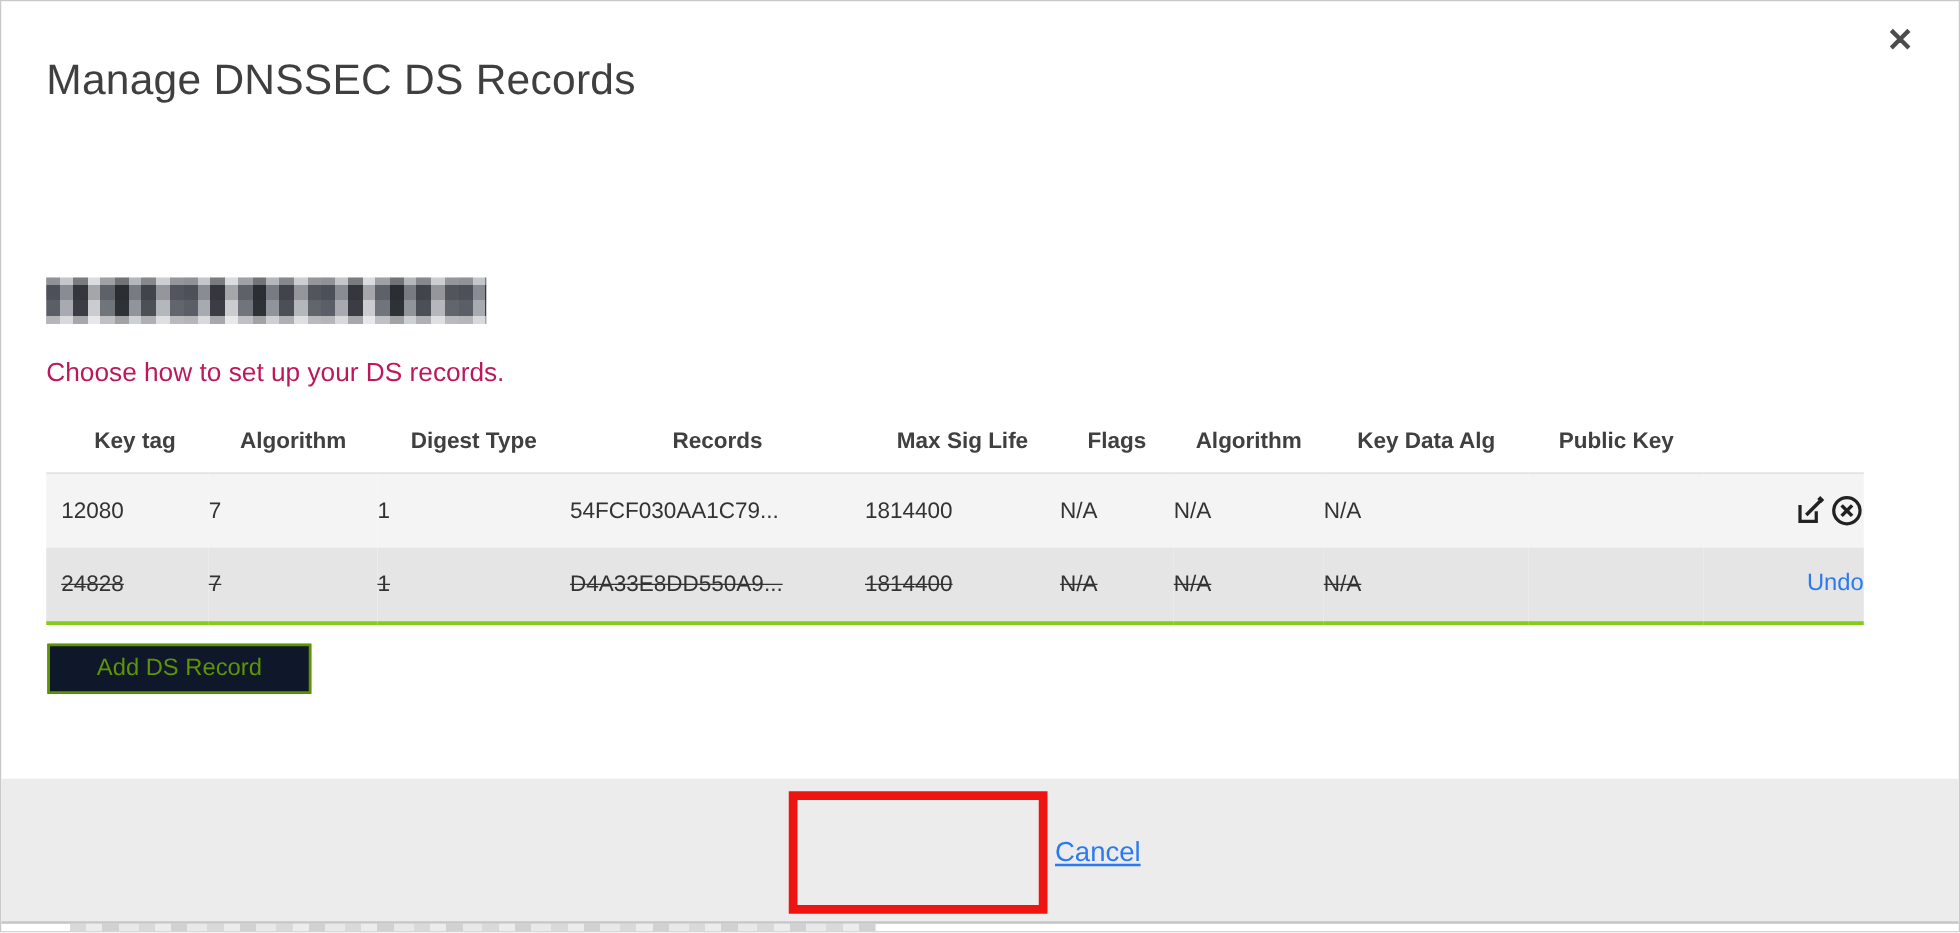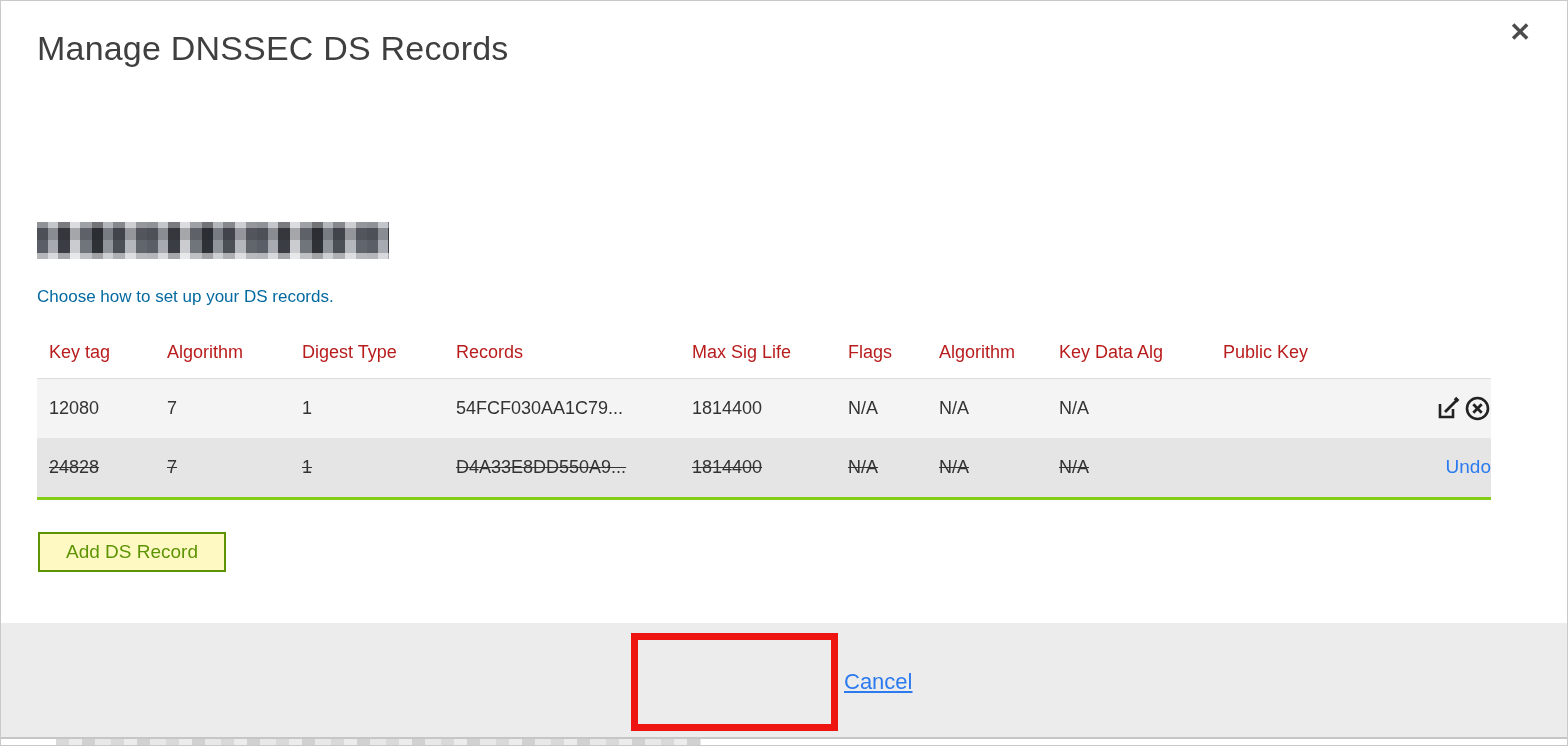--- a/index.html
+++ b/index.html
@@ -3,66 +3,66 @@
 <meta charset="utf-8">
 <style>
   * { margin:0; padding:0; box-sizing:border-box; }
   html,body { background:#fff; }
   body { font-family:"Liberation Sans","DejaVu Sans",sans-serif; }
   .page {
     position:relative; width:1568px; height:746px; background:#fff;
     border:1px solid #c9c9c9; overflow:hidden;
   }
   .modal-title {
-    position:absolute; left:36px; top:28px;
+    position:absolute; left:36px; top:44px;
     font-size:34px; font-weight:400; color:#3f3f3f; letter-spacing:.2px;
   }
   .close-btn {
     position:absolute; right:36px; top:18px;
     font-size:26px; font-weight:700; color:#4c4c4c;
     background:none; border:none; cursor:pointer; line-height:1;
     font-family:"Liberation Sans",sans-serif;
   }
   .redacted-domain {
     position:absolute; left:36px; top:221px; width:352px; height:37px;
     background-image:
       repeating-linear-gradient(0deg, rgba(255,255,255,.55) 0 6px, rgba(120,125,132,0) 6px 19px, rgba(30,32,36,.22) 19px 31px, rgba(255,255,255,.32) 31px 37px),
       repeating-linear-gradient(90deg, #5a5e66 0 11px, #a7abb1 11px 21px, #3a3d43 21px 33px, #caccd0 33px 43px, #70747b 43px 55px, #2e3136 55px 66px, #90959c 66px 76px, #4b4f56 76px 88px, #b4b7bc 88px 99px, #61656c 99px 110px);
   }
   .subtitle {
     position:absolute; left:36px; top:286px;
-    font-size:17px; color:#0369a1;
+    font-size:21px; color:#be185d;
   }
   table.ds-table {
     position:absolute; left:36px; top:326px; width:1454px;
     border-collapse:collapse; table-layout:fixed;
     font-size:18px; color:#333;
   }
   .ds-table th {
-    height:51px; text-align:left; vertical-align:middle;
-    font-weight:400; color:#b91c1c; padding:0;
+    height:51px; text-align:center; vertical-align:middle;
+    font-weight:700; color:#404040; padding:0;
   }
   .ds-table td { height:60px; vertical-align:middle; padding:0; }
   .ds-table th:first-child, .ds-table td:first-child { padding-left:12px; }
   tr.row-active { background:#f4f4f4; border-top:1px solid #dcdcdc; }
   tr.row-deleted { background:#e5e5e5; border-bottom:3px solid #84cc16; }
   tr.row-deleted td .cell-text { text-decoration:line-through; }
   .actions-cell { text-align:right; padding-right:14px; white-space:nowrap; }
   .icon-btn {
     background:none; border:none; cursor:pointer; padding:0;
     vertical-align:middle; line-height:0;
   }
   .icon-btn + .icon-btn { margin-left:3px; }
   .undo-link, .cancel-link {
     color:#2b7af0; text-decoration:none; font-size:19px; cursor:pointer;
     background:none; border:none; font-family:"Liberation Sans",sans-serif;
   }
   .add-ds-btn {
-    position:absolute; left:37px; top:531px; width:188px; height:40px;
-    background:#fef9c3; border:2px solid #5d9404; color:#5d9404;
+    position:absolute; left:37px; top:514px; width:211px; height:40px;
+    background:#0f172a; border:2px solid #5d9404; color:#5d9404;
     font-size:19px; cursor:pointer; font-family:"Liberation Sans",sans-serif;
   }
   .footer-bar {
     position:absolute; left:0; top:622px; width:100%; height:116px;
     background:#ececec; border-bottom:2px solid #c6c6c6;
   }
   .annotation-box {
     position:absolute; left:630px; top:632px; width:207px; height:98px;
     border:7px solid #ee1411; pointer-events:none;
   }

